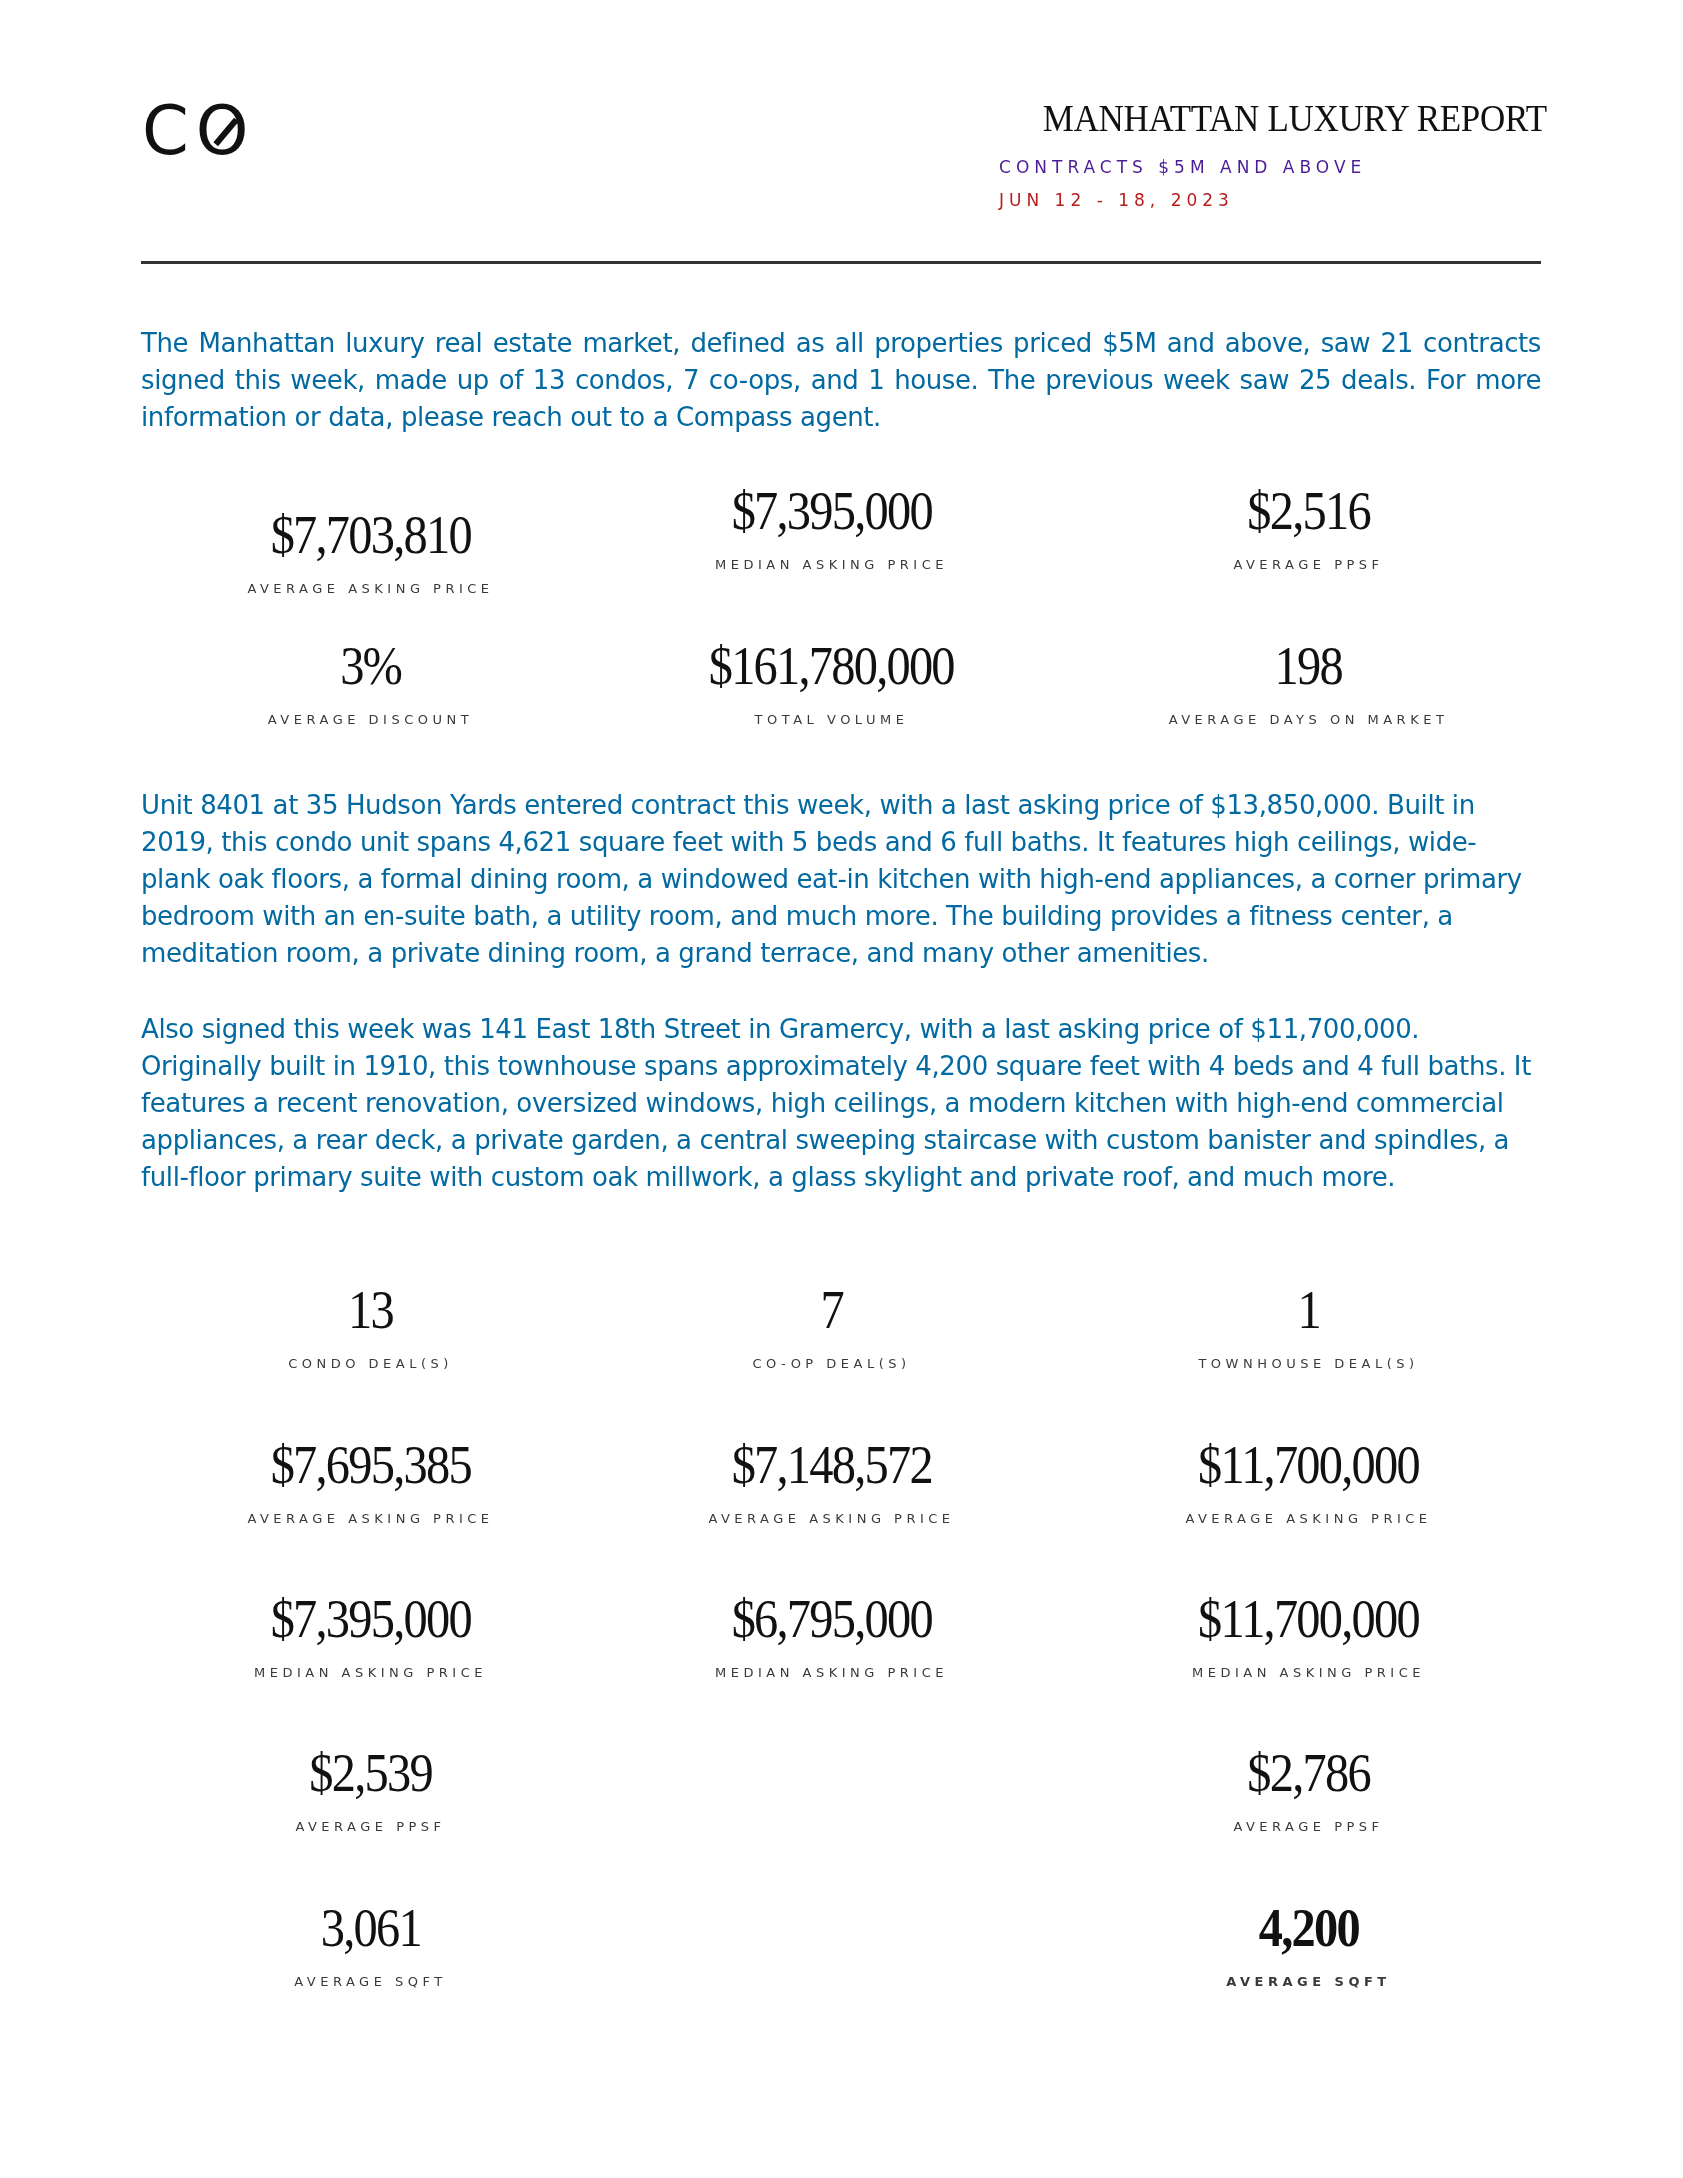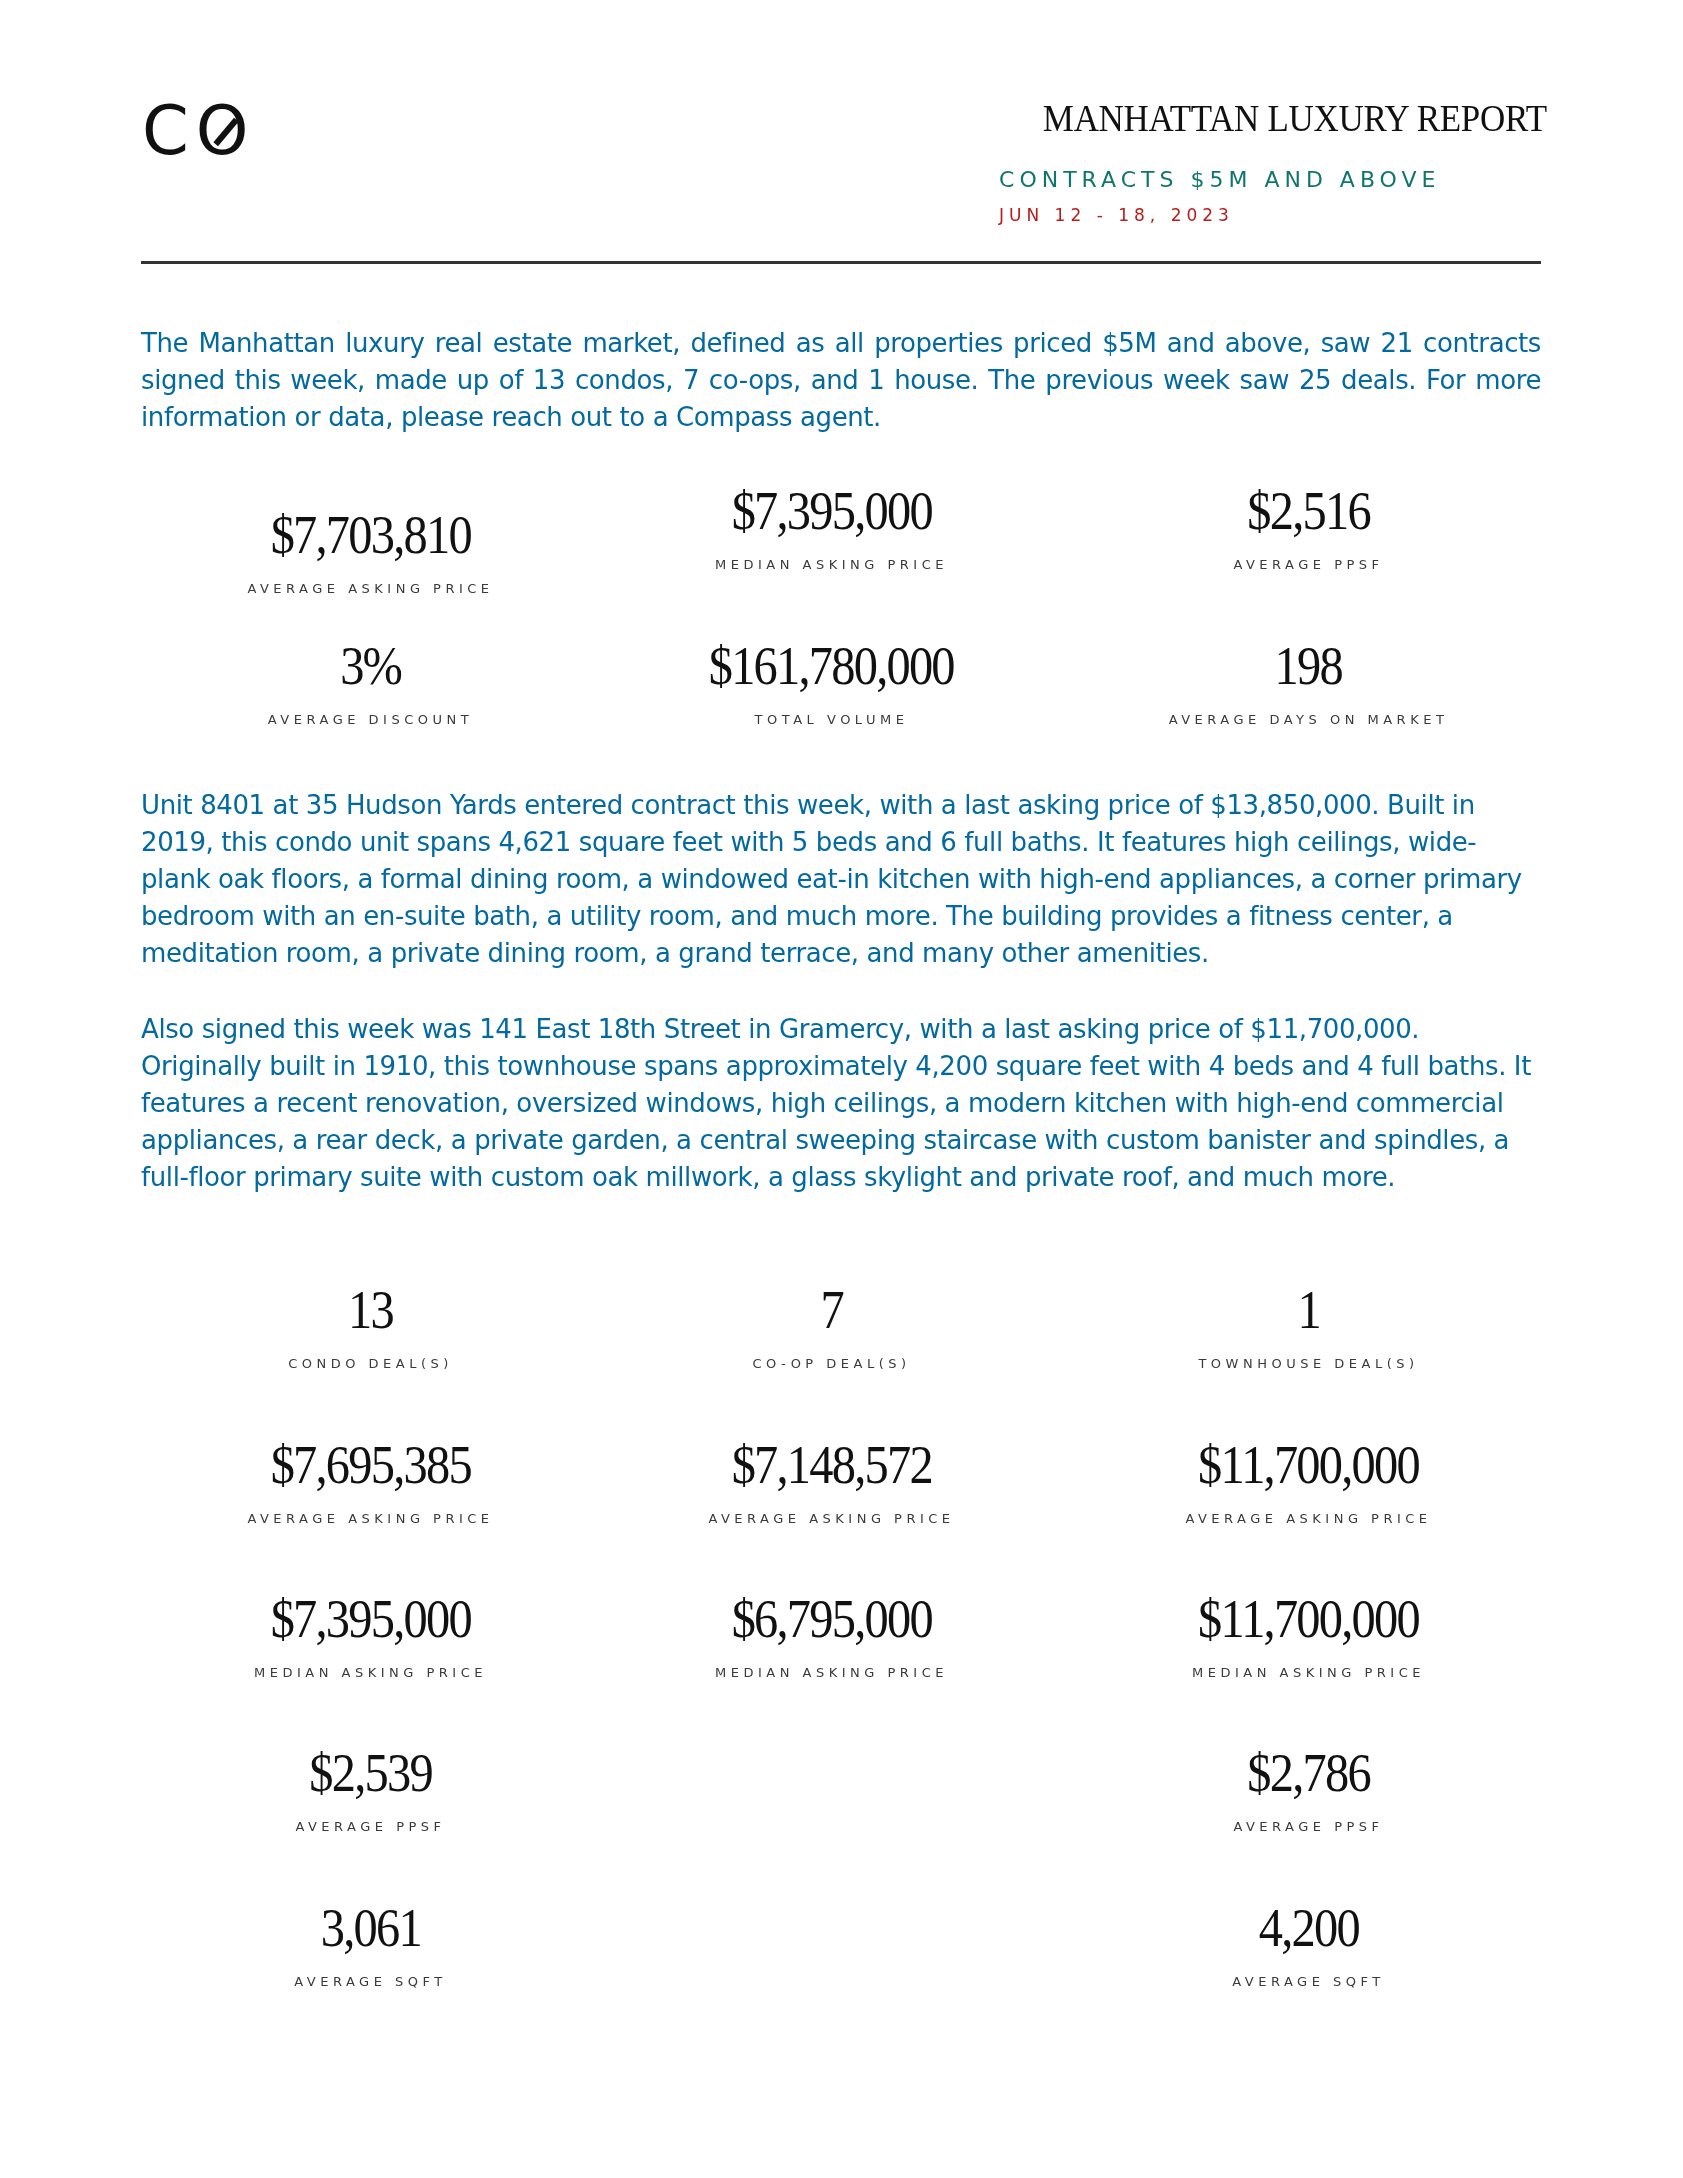--- a/index.html
+++ b/index.html
@@ -19,22 +19,22 @@
   }
 
   .header-right {
     position: absolute; right: 136px; top: 99px; text-align: left;
   }
   .report-title {
     font-family: "Liberation Serif", serif; font-size: 38px; letter-spacing: -0.3px;
     color: #111; line-height: 1; transform: scaleX(0.92); transform-origin: right center;
   }
   .report-sub {
-    margin-top: 32px; font-family: "DejaVu Sans", sans-serif; font-size: 22px;
-    letter-spacing: 5px; color: #0f766e; margin-right: -5px; line-height: 1;
+    margin-top: 22px; font-family: "DejaVu Sans", sans-serif; font-size: 17px;
+    letter-spacing: 5px; color: #4c1d95; margin-right: -5px; line-height: 1;
   }
   .report-date {
     margin-top: 16px; font-family: "DejaVu Sans", sans-serif; font-size: 17px;
     letter-spacing: 5px; color: #b91c1c; margin-right: -5px; line-height: 1;
   }
   .rule {
     position: absolute; left: 141px; top: 261px; width: 1400px; height: 3px; background: #333;
   }
 
   .para {
@@ -154,17 +154,17 @@
 </div>
 <div class="stat c3" style="top:1745px;">
   <div class="value">$2,786</div>
   <div class="label">AVERAGE PPSF</div>
 </div>
 
 <div class="stat c1" style="top:1900px;">
   <div class="value">3,061</div>
   <div class="label">AVERAGE SQFT</div>
 </div>
-<div class="stat c3" style="top:1900px;">
+<div class="stat c3" style="top:1900px;font-weight:bold;">
   <div class="value">4,200</div>
   <div class="label">AVERAGE SQFT</div>
 </div>
 
 
 </body></html>

